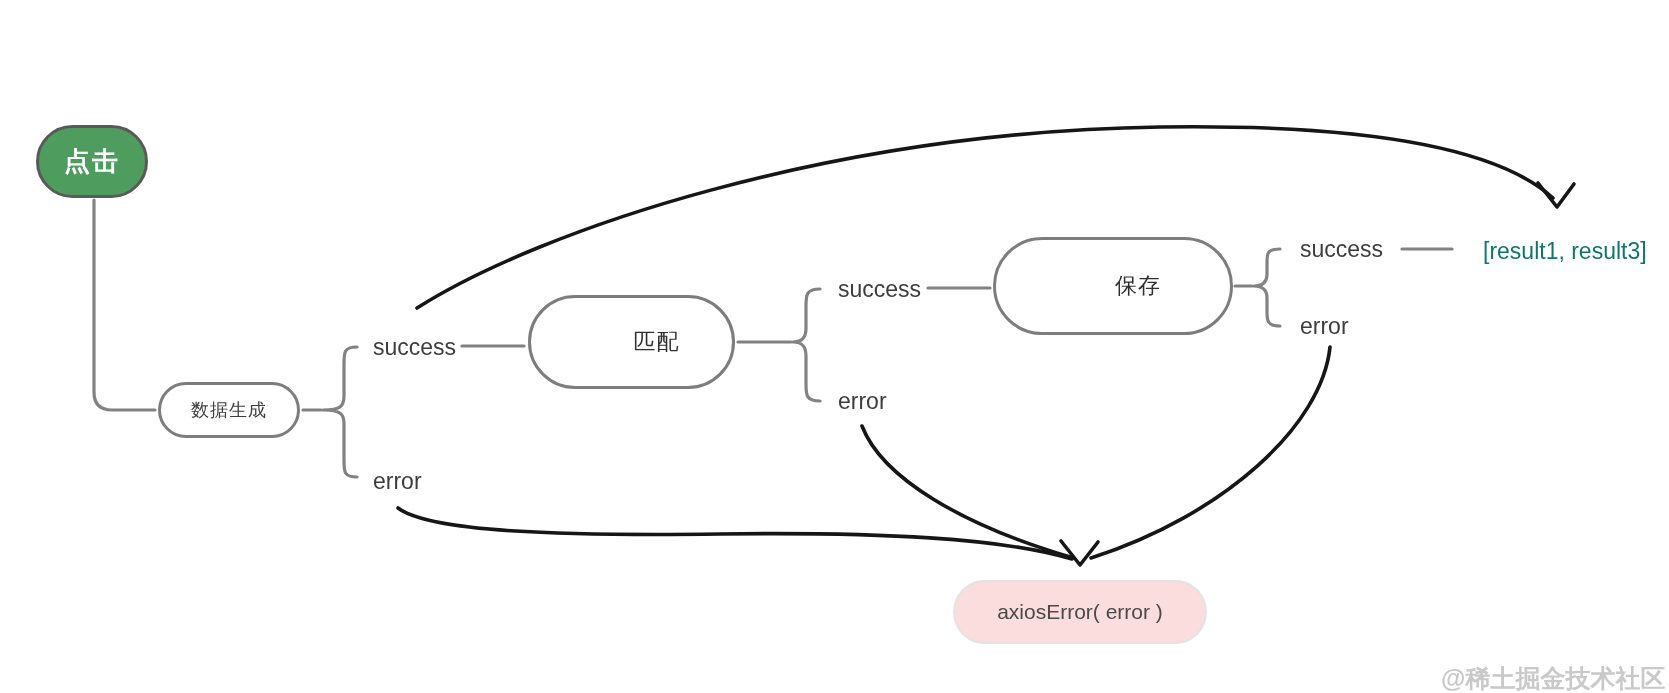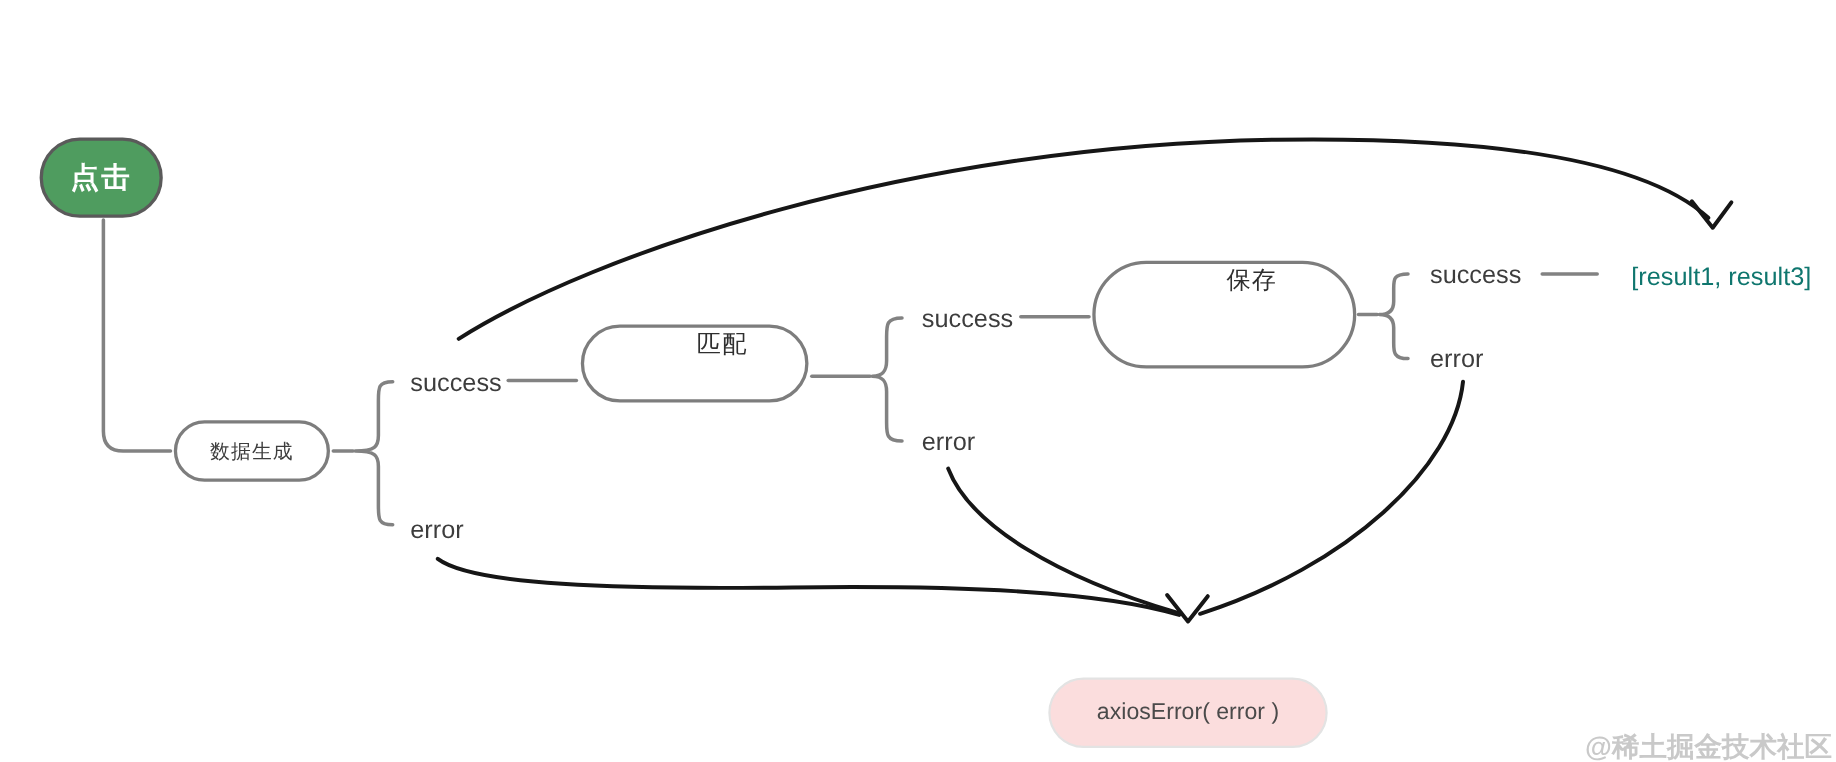--- a/index.html
+++ b/index.html
@@ -18,32 +18,32 @@
     background:#ffffff; border:3px solid var(--node-border,#7d7d7d); border-radius:999px;
     color:var(--label-dark,#3d3d3d); white-space:nowrap;
   }
   .node-root {
     left:36px; top:125px; width:112px; height:73px;
     background:var(--root-fill,#4f9c5f); border-color:var(--root-border,#5a5a5a);
     color:#ffffff; font-weight:bold; font-size:26px; letter-spacing:2px;
   }
   .node-datagen { left:158px; top:382px; width:142px; height:56px; font-size:18px; letter-spacing:1px; }
 
-  .node-input { flex-direction:row; align-items:flex-start; justify-content:center; }
-  .node-match { left:528px; top:295px; width:207px; height:71px; padding-left:50px; }
+  .node-input { flex-direction:row; align-items:center; justify-content:center; }
+  .node-match { left:528px; top:295px; width:207px; height:94px; padding-left:50px; }
   .node-save  { left:993px; top:237px; width:240px; height:98px; padding-left:50px; }
   .node-input .title { font-size:22px; color:#2f2f2f; letter-spacing:1px; }
   .input-row { display:flex; align-items:center; margin-top:5px; }
   .cursor-bar { width:4px; height:33px; background:#8f8f8f; margin-right:11px; border-radius:1px; }
   .placeholder-text { font-size:24px; color:var(--placeholder-gray,#a9a9a9); }
 
   .node-sink {
     left:953px; top:580px; width:254px; height:64px;
     background:var(--error-sink-fill,#fbdddd); border:2px solid #e3e3e3;
-    font-size:21px; color:#4a4a4a;margin-top:36px;
+    font-size:21px; color:#4a4a4a;
   }
 
   .twig-label { position:absolute; font-size:23px; color:var(--label-dark,#3d3d3d); white-space:nowrap; }
   .lbl-success1 { left:373px; top:334px; }
   .lbl-error1   { left:373px; top:468px; }
   .lbl-success2 { left:838px; top:276px; }
   .lbl-error2   { left:838px; top:388px; }
   .lbl-success3 { left:1300px; top:236px; }
   .lbl-error3   { left:1300px; top:313px; }
   .lbl-result   { left:1483px; top:238px; color:#0f766e; }

